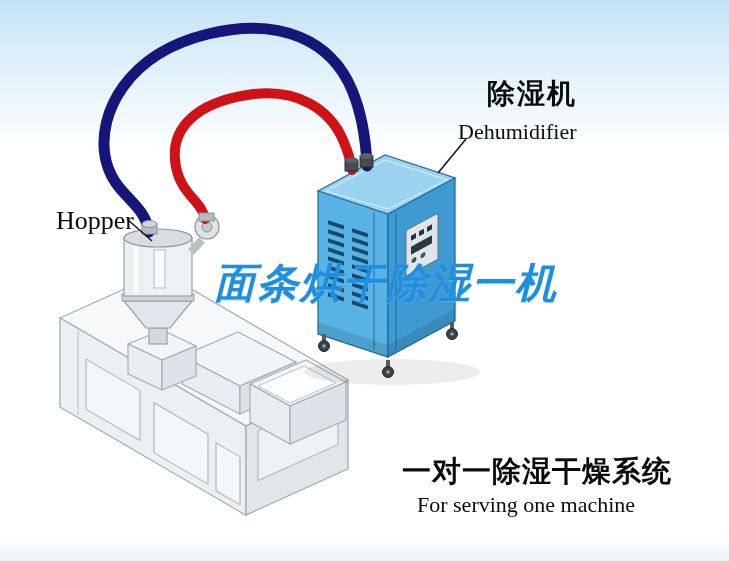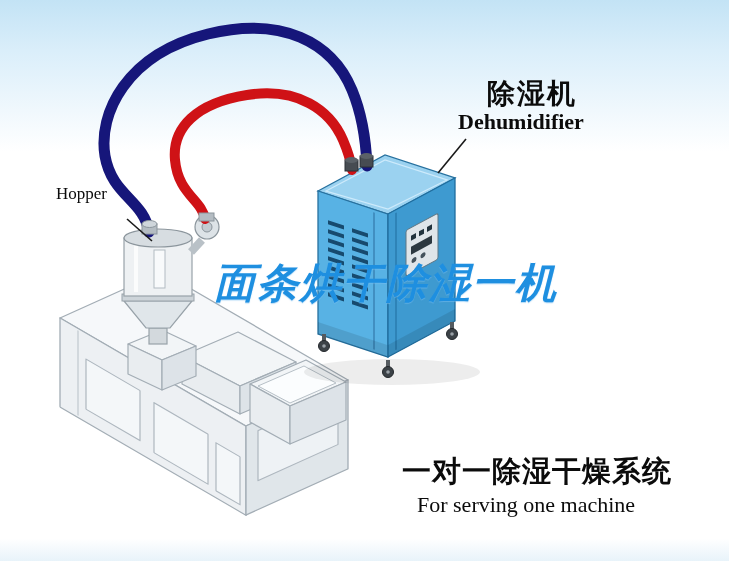--- a/index.html
+++ b/index.html
@@ -6,23 +6,23 @@
   .canvas{
     position:relative;width:729px;height:561px;overflow:hidden;
     background:linear-gradient(180deg,#c3e3f5 0%,#daeefa 9%,#ffffff 27%,#ffffff 96%,#e8f3fa 100%);
     font-family:"Liberation Sans","DejaVu Sans",sans-serif;
   }
   .scene{position:absolute;left:0;top:0;}
   .lbl{position:absolute;white-space:nowrap;color:#0b0b0b;text-align:right;}
   .lbl-zh{font-weight:bold;}
   .lbl-en{font-family:"Liberation Serif","DejaVu Serif",serif;font-weight:normal;}
   .hopper-zh{left:52px;top:166px;font-size:27px;letter-spacing:1px;}
-  .hopper-en{left:56px;top:184px;font-size:17px;}
+  .hopper-en{left:56px;top:206px;font-size:26px;}
   .dehum-zh{left:487px;top:75px;font-size:28px;letter-spacing:2px;}
-  .dehum-en{left:458px;top:109px;font-size:22px;font-weight:bold;}
+  .dehum-en{left:458px;top:119px;font-size:22px;}
   .watermark{
     position:absolute;left:186px;top:256px;font-size:41px;font-weight:bold;font-style:italic;
     letter-spacing:2px;white-space:nowrap;color:#1e8fe0;text-shadow:0 1px 1px rgba(120,190,240,.55);
   }
   .caption-zh{left:402px;top:452px;font-size:29px;font-weight:bold;letter-spacing:1px;}
   .caption-en{left:417px;top:492px;font-size:22px;}
 </style>
 </head>
 <body>
 

